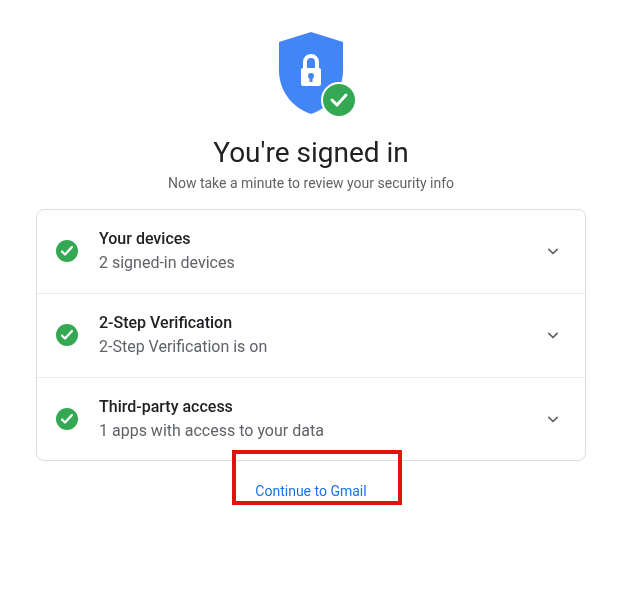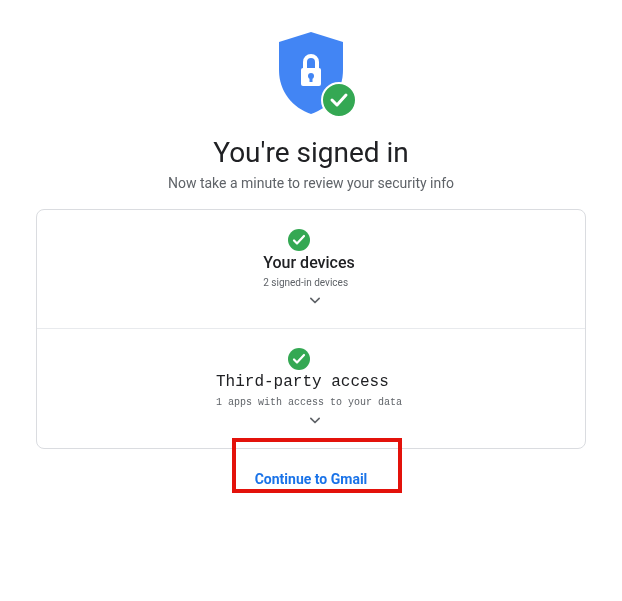--- a/index.html
+++ b/index.html
@@ -55,25 +55,23 @@
       border: 1px solid #dadce0;
       border-radius: 8px;
       overflow: hidden;
     }
     .row {
       display: flex;
       align-items: center;
       padding: 18px 22px 18px 18px;
       border-bottom: 1px solid #e8eaed;
       cursor: pointer;
-      flex-direction: column;
     }
     .row:last-child {
       border-bottom: none;
-      font-family: Liberation Mono, monospace;
     }
     .row-icon {
       flex: 0 0 auto;
       margin-right: 20px;
     }
     .row-icon svg {
       width: 24px;
       height: 24px;
       display: block;
     }
@@ -81,42 +79,42 @@
       flex: 1 1 auto;
       min-width: 0;
     }
     .row-title {
       font-size: 16px;
       font-weight: 500;
       color: #202124;
       line-height: 1.4;
     }
     .row-sub {
-      font-size: 10px;
+      font-size: 16px;
       color: #5f6368;
       line-height: 1.4;
       margin-top: 2px;
     }
     .row-chevron {
       flex: 0 0 auto;
       margin-left: 12px;
     }
     .row-chevron svg {
       width: 20px;
       height: 20px;
       display: block;
     }
     .footer {
       text-align: center;
       position: relative;
     }
     .continue {
       display: inline-block;
       font-size: 14px;
-      font-weight: 700;
+      font-weight: 400;
       color: #1a73e8;
       text-decoration: none;
       padding: 0;
       margin-top: 22px;
       position: relative;
       z-index: 1;
     }
     .red-box {
       position: absolute;
       border: 4px solid #e3120b;
@@ -163,20 +161,37 @@
         <div class="row-sub">2 signed-in devices</div>
       </div>
       <span class="row-chevron">
         <svg viewBox="0 0 24 24">
             <path d="M7 10 l5 5 l5 -5" fill="none" stroke="#5f6368" stroke-width="2" stroke-linecap="round" stroke-linejoin="round"></path>
           </svg>
       </span>
     </div>
 
 
+    <div class="row">
+      <span class="row-icon">
+        <svg viewBox="0 0 24 24">
+            <circle cx="12" cy="12" r="11" fill="#34a853"></circle>
+            <path d="M7 12.5 l3 3 l7 -7.5" fill="none" stroke="#fff" stroke-width="2.2" stroke-linecap="round" stroke-linejoin="round"></path>
+          </svg>
+      </span>
+      <div class="row-text">
+        <div class="row-title">2-Step Verification</div>
+        <div class="row-sub">2-Step Verification is on</div>
+      </div>
+      <span class="row-chevron">
+        <svg viewBox="0 0 24 24">
+            <path d="M7 10 l5 5 l5 -5" fill="none" stroke="#5f6368" stroke-width="2" stroke-linecap="round" stroke-linejoin="round"></path>
+          </svg>
+      </span>
+    </div>
 
     <div class="row">
       <span class="row-icon">
         <svg viewBox="0 0 24 24">
             <circle cx="12" cy="12" r="11" fill="#34a853"></circle>
             <path d="M7 12.5 l3 3 l7 -7.5" fill="none" stroke="#fff" stroke-width="2.2" stroke-linecap="round" stroke-linejoin="round"></path>
           </svg>
       </span>
       <div class="row-text">
         <div class="row-title">Third-party access</div>

